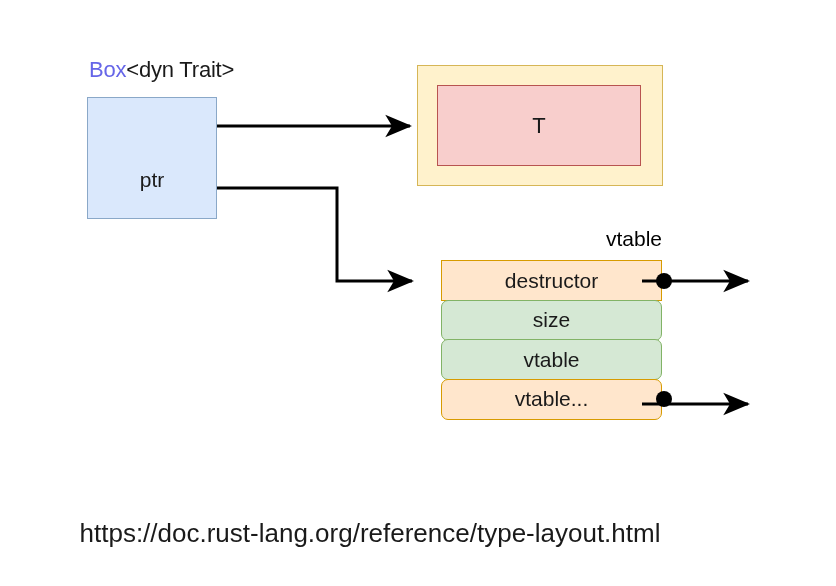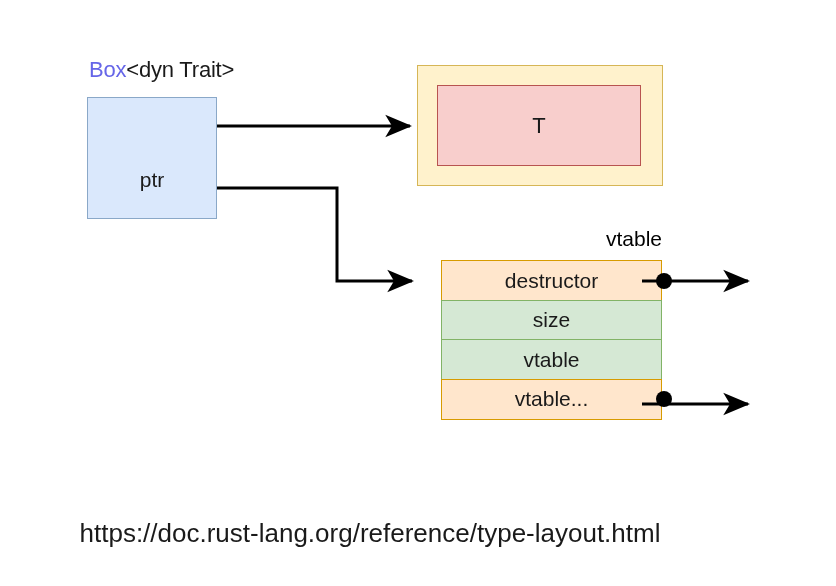--- a/index.html
+++ b/index.html
@@ -114,21 +114,21 @@
     margin-left: 21px;
   }
   #vtable .vrow.orange {
     background: #ffe6cc;
     border: 1.5px solid #d79b00;
   }
   #vtable .vrow.green {
     background: #d5e8d4;
     border: 1.5px solid #82b366;
   }
-  #vtable .vrow + .vrow { margin-top: -1.5px; }
+  #vtable .vrow + .vrow { margin-top: -1.5px; border-radius: 7px; }
   #vtable .vrow .label { pointer-events: none; }
 
   
   .ptr-dot {
     position: absolute;
     width: 16px;
     height: 16px;
     border-radius: 50%;
     background: #000000;
     top: 50%;

